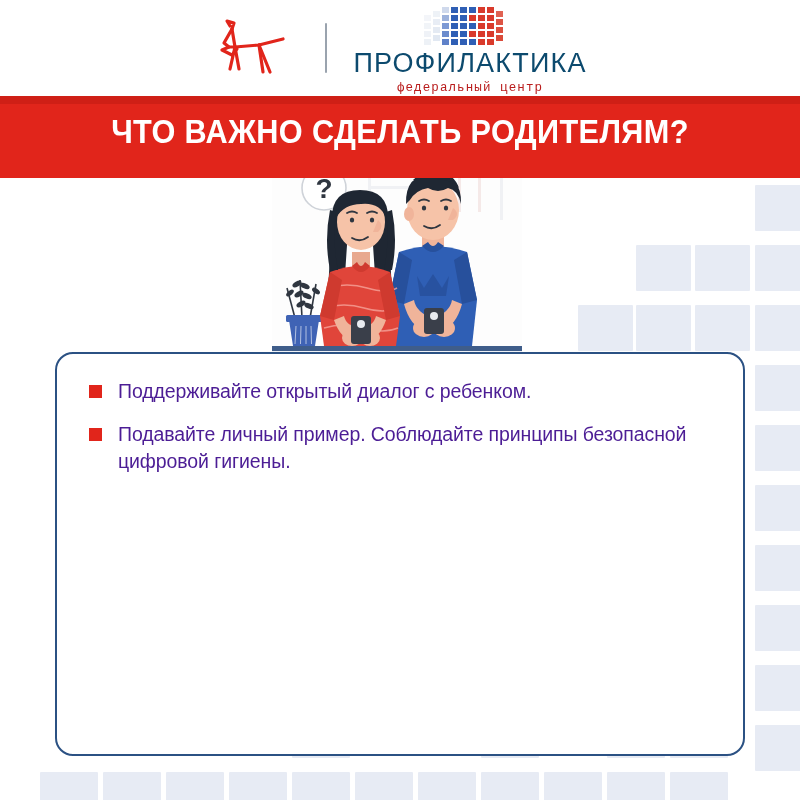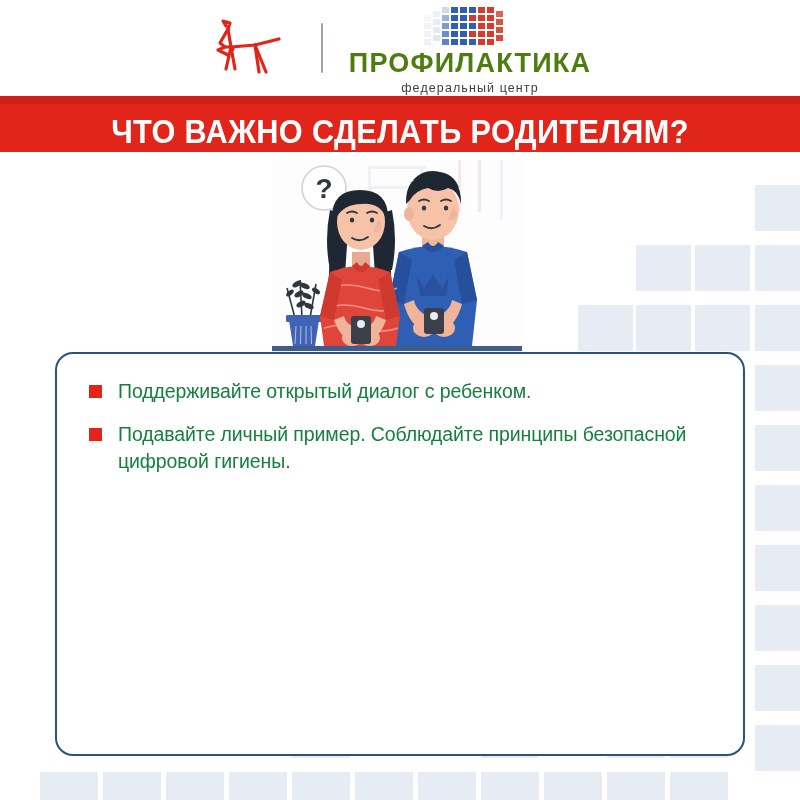--- a/index.html
+++ b/index.html
@@ -66,42 +66,42 @@
     align-items: center;
     gap: 2px;
     padding-top: 2px;
   }
   .pixel-grid {
     display: block;
     margin-bottom: 3px;
   }
   .brand-name {
     font-family: "Liberation Sans", sans-serif;
-    font-weight: bold;
+    font-weight: normal;
     font-size: 27px;
     letter-spacing: 1.2px;
-    color: #4d7c0f;
+    color: #0c4a6e;
     line-height: 1;
   }
   .brand-sub {
-    font-family: Liberation Sans, sans-serif;
+    font-family: Liberation Mono, monospace;
     font-size: 12.5px;
     letter-spacing: 1.1px;
-    color: #404040;
+    color: #b91c1c;
     line-height: 1;
     margin-top: 3px;
   }
 
   
   .banner {
     position: absolute;
     top: 96px;
     left: 0;
     width: 800px;
-    height: 56px;
+    height: 82px;
     z-index: 6;
     background: #e1251b;
   }
   .banner-top-strip {
     position: absolute;
     top: 0; left: 0;
     width: 800px;
     height: 8px;
     background: #cf1f16;
   }
@@ -161,21 +161,21 @@
     flex: 0 0 auto;
     width: 13px;
     height: 13px;
     background: #e1251b;
     margin-top: 7px;
   }
   .bullet-text {
     font-family: "Liberation Sans", sans-serif;
     font-size: 19.5px;
     line-height: 27px;
-    color: #15803d;
+    color: #4c1d95;
     letter-spacing: -0.1px;
     max-width: 600px;
   }
 </style>
 </head>
 <body>
 
 <div class="poster">
 
   <div class="bg-layer">

